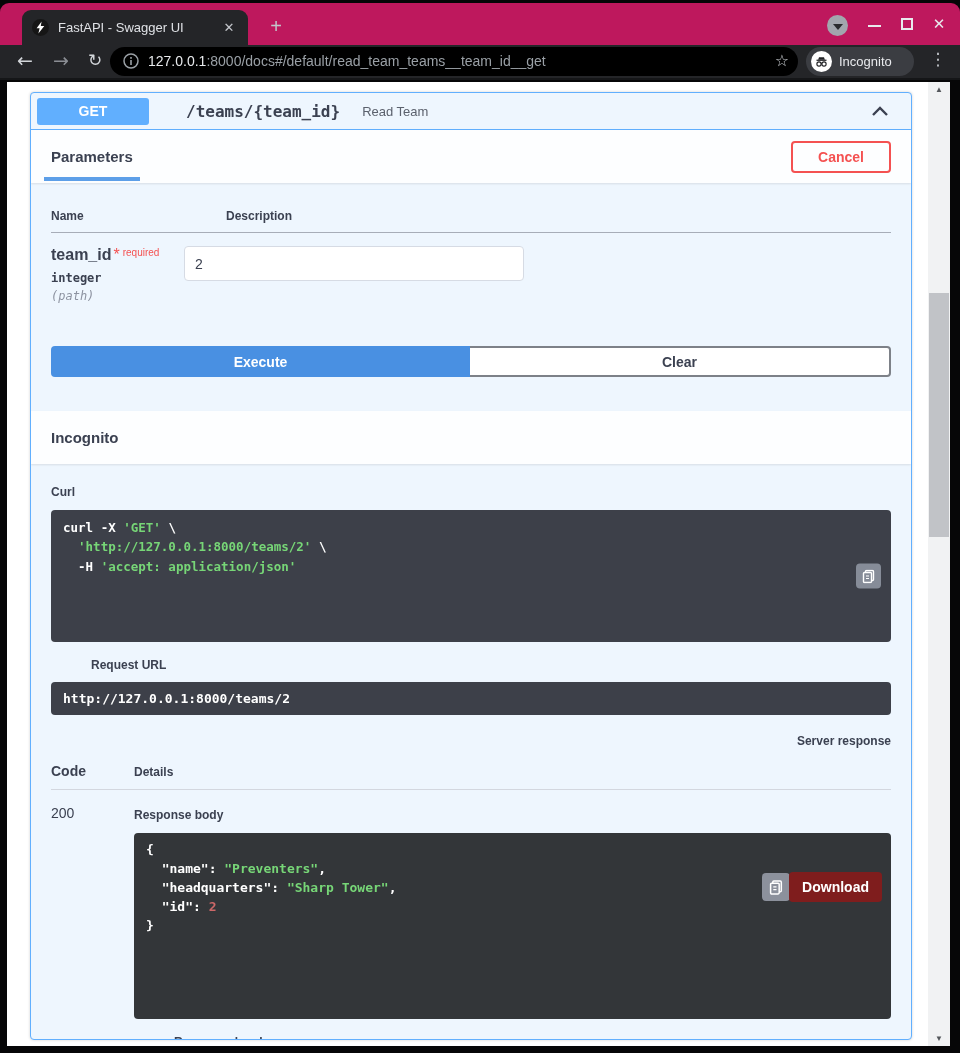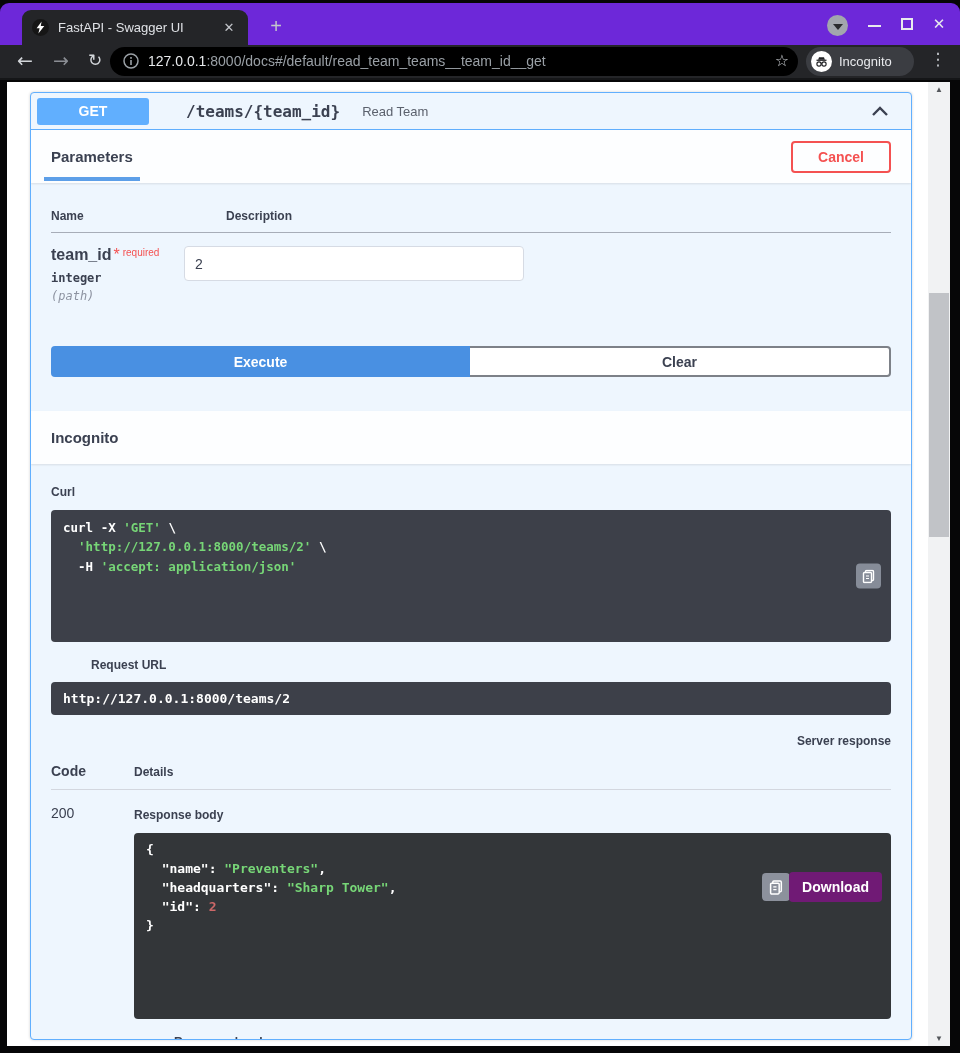--- a/index.html
+++ b/index.html
@@ -6,21 +6,21 @@
   html,body { width:960px; height:1053px; }
   body {
     position: relative;
     background: #060607;
     font-family: "Liberation Sans", sans-serif;
     overflow: hidden;
   }
   
   .titlebar {
     position:absolute; top:3px; left:0; right:0; height:42px;
-    background:#6d28d9; border-radius:9px 9px 0 0;
+    background:#be185d; border-radius:9px 9px 0 0;
   }
   .tab {
     position:absolute; left:22px; top:7px; width:226px; height:35px;
     background:#242528; border-radius:9px 9px 0 0;
   }
   .tab-favicon { position:absolute; left:10px; top:9px; width:17px; height:17px; }
   .tab-title {
     position:absolute; left:36px; top:10px; font-size:13px; color:#dfe1e5;
     white-space:nowrap; overflow:hidden; max-width:160px;
   }
@@ -182,21 +182,21 @@
   .sr-details { flex:1; }
   .body-block { background:#333639; padding:8px 12px; font-size:13px; line-height:1.45; }
   .num { color:#cd6868; }
   .body-copy-btn {
     position:absolute; right:101px; top:40px; width:28px; height:28px;
     background:#8c919c; border:none; border-radius:4px;
     display:flex; align-items:center; justify-content:center; cursor:pointer;
   }
   .download-btn {
     position:absolute; right:9px; top:39px; height:30px; padding:0 13px;
-    background:#701a75; color:#fff; font-weight:700; font-size:14px; border:none; border-radius:4px;
+    background:#7f1d1d; color:#fff; font-weight:700; font-size:14px; border:none; border-radius:4px;
     cursor:pointer; font-family:"Liberation Sans", sans-serif;
   }
 </style>
 </head>
 <body>
 
 <div class="titlebar">
   <div class="tab">
     <span class="tab-favicon">
       <svg width="17" height="17" viewBox="0 0 17 17">

